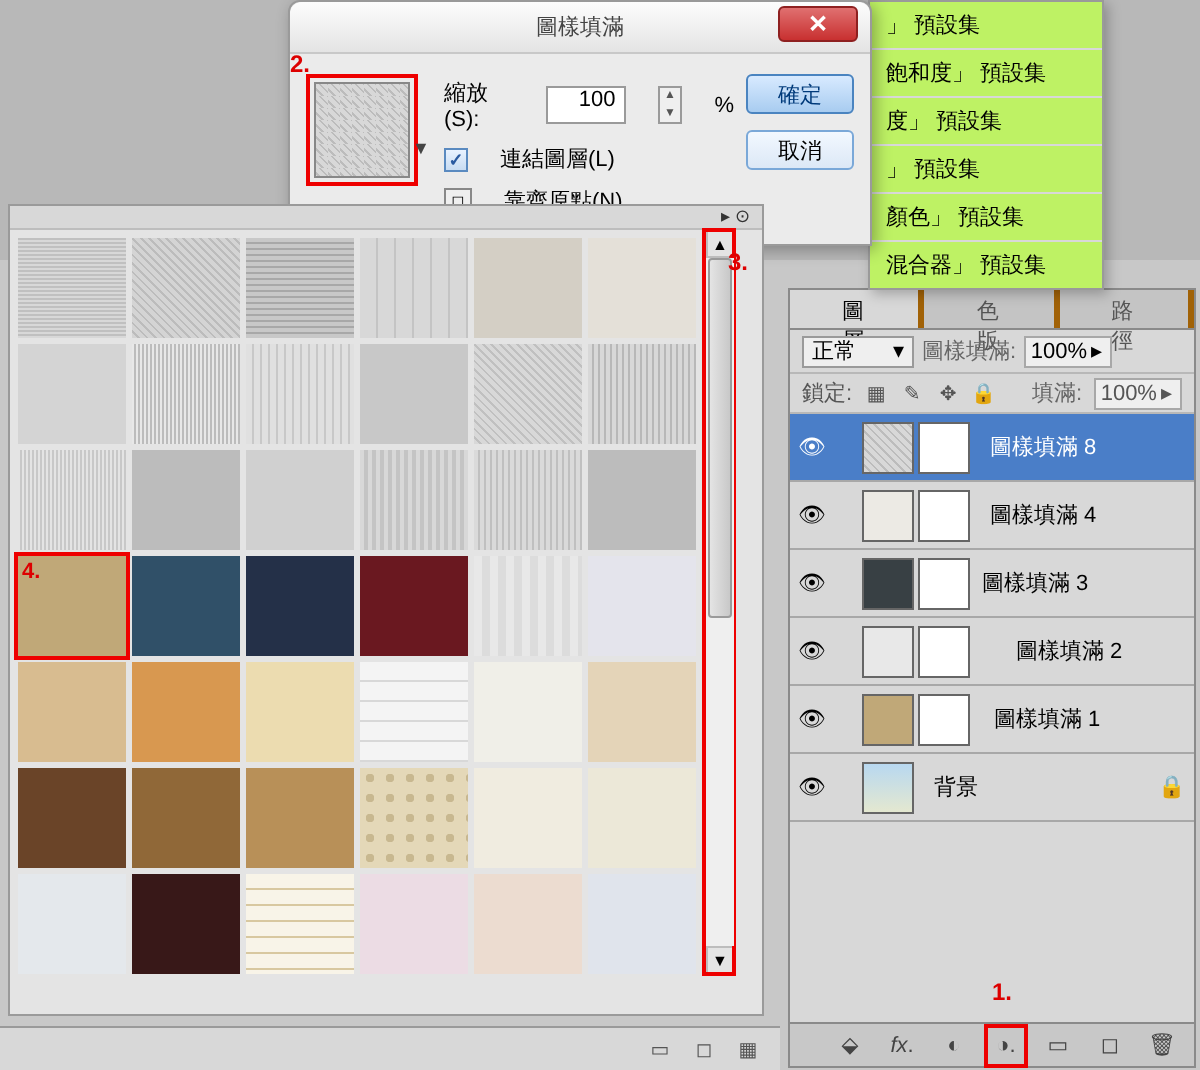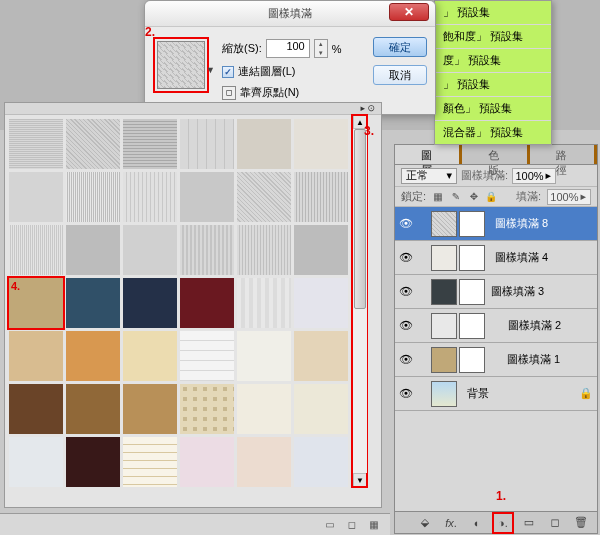--- a/index.html
+++ b/index.html
@@ -8,21 +8,21 @@
 .top-dialog{position:absolute;top:0;left:144px;width:292px;background:#ebebeb;border:1px solid #9a9a9a;border-radius:6px 6px 0 0;box-shadow:2px 2px 8px rgba(0,0,0,.3);z-index:5}
 .titlebar{height:26px;background:linear-gradient(#fdfdfd,#e4e4e4);border-bottom:1px solid #c8c8c8;border-radius:6px 6px 0 0;display:flex;align-items:center;justify-content:center;position:relative}
 .titlebar .title{color:#444}
 .titlebar .close{position:absolute;right:6px;top:2px;width:40px;height:18px;background:linear-gradient(#e07070,#c83030);border:1px solid #8e2020;border-radius:3px;color:#fff;display:flex;align-items:center;justify-content:center;font-size:12px;font-weight:bold}
 .dlg-body{padding:6px 8px 8px;display:flex;gap:6px;position:relative}
 .annote{position:absolute;color:#d00;font-weight:bold;font-size:12px}
 .pat-sel{width:56px;height:56px;border:2px solid #e00;display:flex;align-items:center;justify-content:center;margin-top:4px}
 .pat-sw{width:48px;height:48px;border:1px solid #888;background:repeating-linear-gradient(45deg,#d8d8d8 0 2px,#bcbcbc 2px 3px),repeating-linear-gradient(-45deg,#d8d8d8 0 2px,#bcbcbc 2px 3px);background-size:6px 6px}
 .pat-arrow{width:10px;align-self:center;color:#444;font-size:9px;margin-left:-3px}
 .dlg-col{padding-top:6px}
-.row{display:flex;align-items:center;gap:4px;margin-bottom:6px}
+.row{display:flex;align-items:center;gap:16px;margin-bottom:6px}
 .num-in{width:44px;height:19px;border:1px solid #9a9a9a;background:#fff;text-align:right;padding:0 4px}
 .spin{width:14px;height:19px;border:1px solid #9a9a9a;background:#efefef;display:flex;flex-direction:column}
 .spin div{flex:1;display:flex;align-items:center;justify-content:center;font-size:6px;color:#555}
 .chk{width:12px;height:12px;border:1px solid #5a8ac0;background:linear-gradient(#e8f2ff,#c8dcf2);display:flex;align-items:center;justify-content:center;color:#2a5aa0;font-size:9px;font-weight:bold}
 .mini-btn{width:14px;height:14px;border:1px solid #888;background:#efefef;display:flex;align-items:center;justify-content:center;font-size:8px}
 .btn{width:54px;height:20px;border:1px solid #7aa8d8;border-radius:3px;display:flex;align-items:center;justify-content:center;background:linear-gradient(#f2f8ff,#dce8f6)}
 .btn.primary{background:linear-gradient(#d8eaff,#a8ccf0);border-color:#4a84c0;color:#003a7a}
 .btn-col{display:flex;flex-direction:column;gap:8px;margin-left:auto;padding-top:4px}
 .side-menu{position:absolute;top:0;right:48px;width:118px;background:#bef264;border:1px solid #9a9a9a;box-shadow:2px 2px 6px rgba(0,0,0,.25);z-index:3}
 .side-menu .mi{padding:4px 8px;border-top:1px solid #d8d8d8}
@@ -243,21 +243,21 @@
         </div>
         <span style="margin-left:19px">圖樣填滿 2</span>
       </div>
       <div class="layer">
         <div class="eye">👁</div>
         <div style="width:10px"></div>
         <div class="thumb-pair">
           <div class="lay-th" style="background:#c0a878"></div>
           <div class="lay-th white"></div>
         </div>
-        <span style="margin-left:18px">圖樣填滿 1</span>
+        <span style="margin-left:8px">圖樣填滿 1</span>
       </div>
       <div class="layer">
         <div class="eye">👁</div>
         <div style="width:10px"></div>
         <div class="thumb-pair">
           <div class="lay-th" style="background:linear-gradient(#b8d8f0,#e4e8d0)"></div>
         </div>
         <span style="margin-left:6px">背景</span>
         <span style="margin-left:auto">🔒</span>
       </div>

